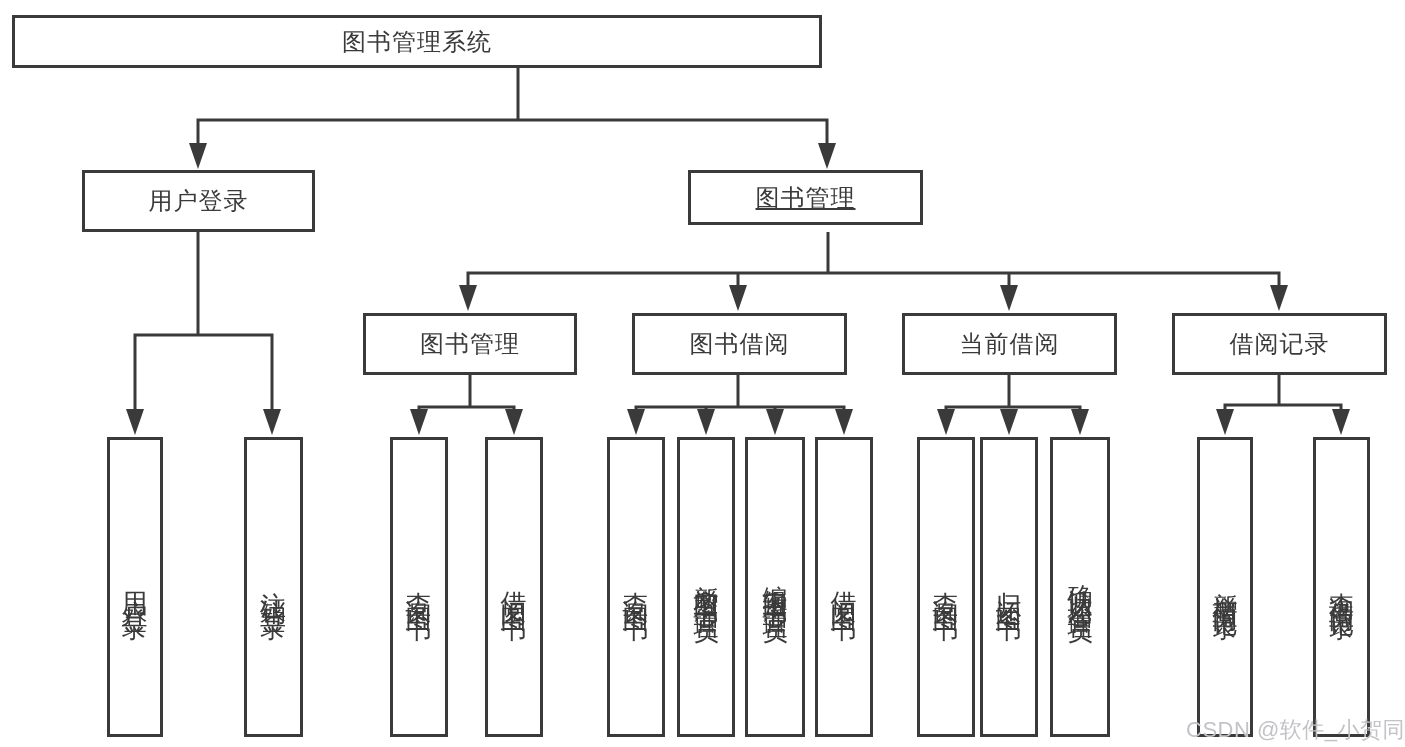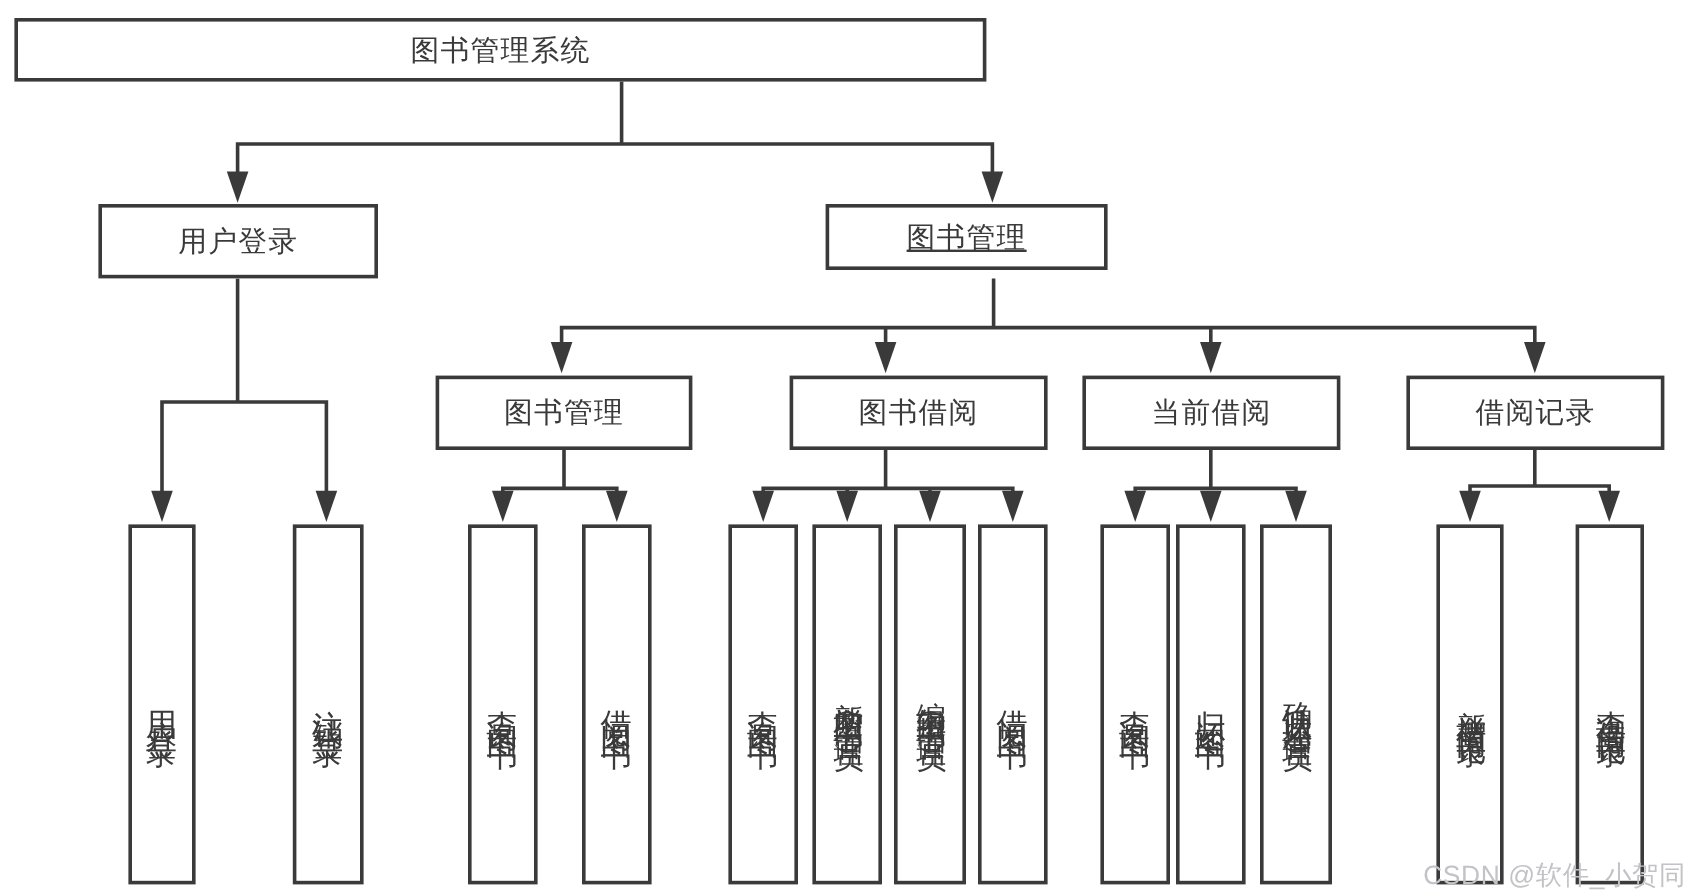--- a/index.html
+++ b/index.html
@@ -96,21 +96,21 @@
       <polygon points="1332,409 1350,409 1341,435"></polygon>
     </g>
   </svg>
 
   <div class="node h" style="left:12px;top:15px;width:810px;height:53px;">图书管理系统</div>
 
   <div class="node h" style="left:82px;top:170px;width:233px;height:62px;">用户登录</div>
   <div class="node h" style="left:688px;top:170px;width:235px;height:55px;text-decoration:underline;">图书管理</div>
 
   <div class="node h" style="left:363px;top:313px;width:214px;height:62px;">图书管理</div>
-  <div class="node h" style="left:632px;top:313px;width:215px;height:62px;margin-left:26px;">图书借阅</div>
+  <div class="node h" style="left:632px;top:313px;width:215px;height:62px;">图书借阅</div>
   <div class="node h" style="left:902px;top:313px;width:215px;height:62px;text-align:right;">当前借阅</div>
   <div class="node h" style="left:1172px;top:313px;width:215px;height:62px;">借阅记录</div>
 
   <div class="node v" style="left:107px;top:437px;width:56px;height:300px;">
       <span>用户登录</span>
     </div>
   <div class="node v" style="left:244px;top:437px;width:59px;height:300px;">
       <span>注销登录</span>
     </div>
 

